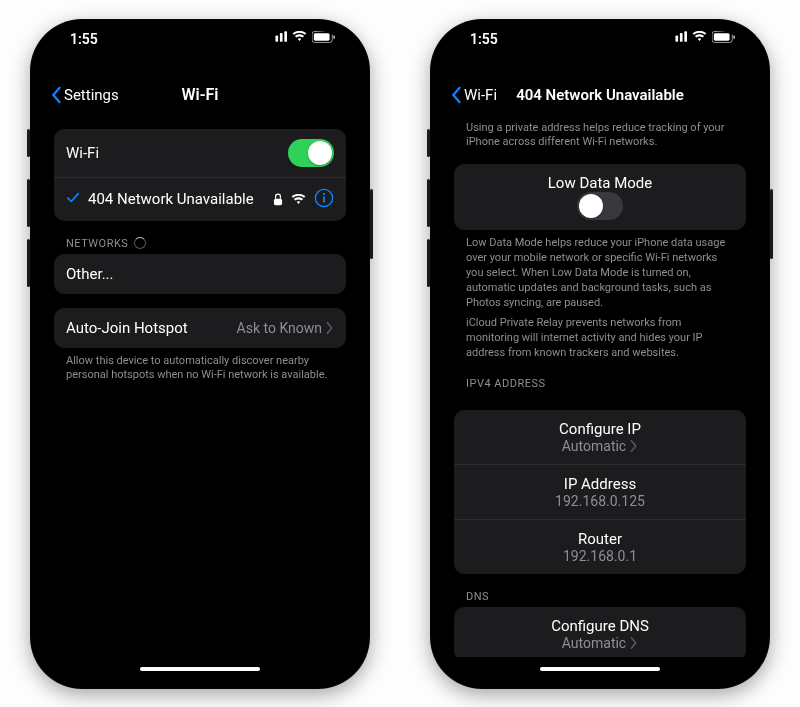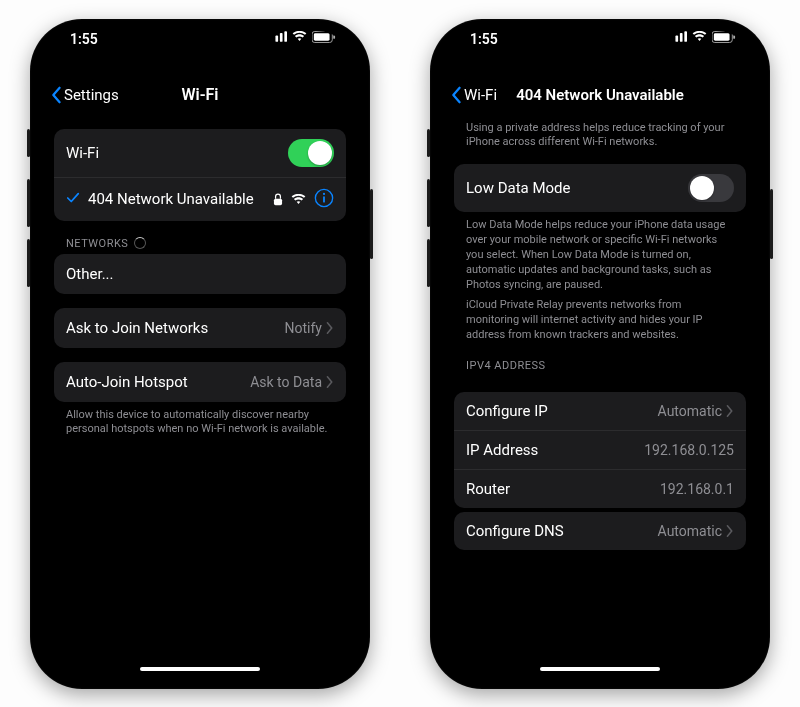--- a/index.html
+++ b/index.html
@@ -144,21 +144,21 @@
   .home-indicator {
     position: absolute;
     bottom: 6px; left: 50%; transform: translateX(-50%);
     width: 120px; height: 4px;
     background: #fff;
     border-radius: 3px;
   }
   .spinner {
     width:12px;height:12px;border:1.5px solid #555;border-top-color:#ccc;border-radius:50%;
   }
-  .tight .row { min-height: 38px; }
+  .tight .row { min-height: 38px; flex-direction: column; }
   .mt6 { }
 </style>
 </head>
 <body>
 
 <div class="phone">
   <div class="btn-left1"></div>
     <div class="btn-left2"></div>
     <div class="btn-left3"></div>
     <div class="btn-right"></div>
@@ -231,37 +231,26 @@
       <div class="section-header">
         <span>NETWORKS</span>
         <span class="spinner"></span>
       </div>
       <div class="group" style="margin-top:4px">
         <div class="row">
           <span class="label">Other...</span>
         </div>
       </div>
 
-      <div class="group">
-        <div class="row">
-          <span class="label">Ask to Join Networks</span>
-          <span class="value">
-            <span>Notify</span>
-            <svg class="chevron" width="8" height="12" viewBox="0 0 8 14">
-                <path d="M1 1 L6 7 L1 13" stroke="#5a5a5e" stroke-width="1.8" fill="none" stroke-linecap="round"></path>
-              </svg>
-          </span>
-        </div>
-      </div>
 
       <div class="group">
         <div class="row">
           <span class="label">Auto-Join Hotspot</span>
           <span class="value">
-            <span>Ask to Data</span>
+            <span>Ask to Known</span>
             <svg class="chevron" width="8" height="12" viewBox="0 0 8 14">
                 <path d="M1 1 L6 7 L1 13" stroke="#5a5a5e" stroke-width="1.8" fill="none" stroke-linecap="round"></path>
               </svg>
           </span>
         </div>
       </div>
       <div class="footer-text">Allow this device to automatically discover nearby personal hotspots when no Wi-Fi network is available.</div>
     </div>
     <div class="home-indicator"></div>
   </div>
@@ -331,20 +320,21 @@
         <div class="row">
           <span class="label">IP Address</span>
           <span class="value">192.168.0.125</span>
         </div>
         <div class="row">
           <span class="label">Router</span>
           <span class="value">192.168.0.1</span>
         </div>
       </div>
 
+      <div class="section-header">DNS</div>
       <div class="group" style="margin-top:4px">
         <div class="row">
           <span class="label">Configure DNS</span>
           <span class="value">
             <span>Automatic</span>
             <svg class="chevron" width="8" height="12" viewBox="0 0 8 14">
                 <path d="M1 1 L6 7 L1 13" stroke="#5a5a5e" stroke-width="1.8" fill="none" stroke-linecap="round"></path>
               </svg>
           </span>
         </div>

